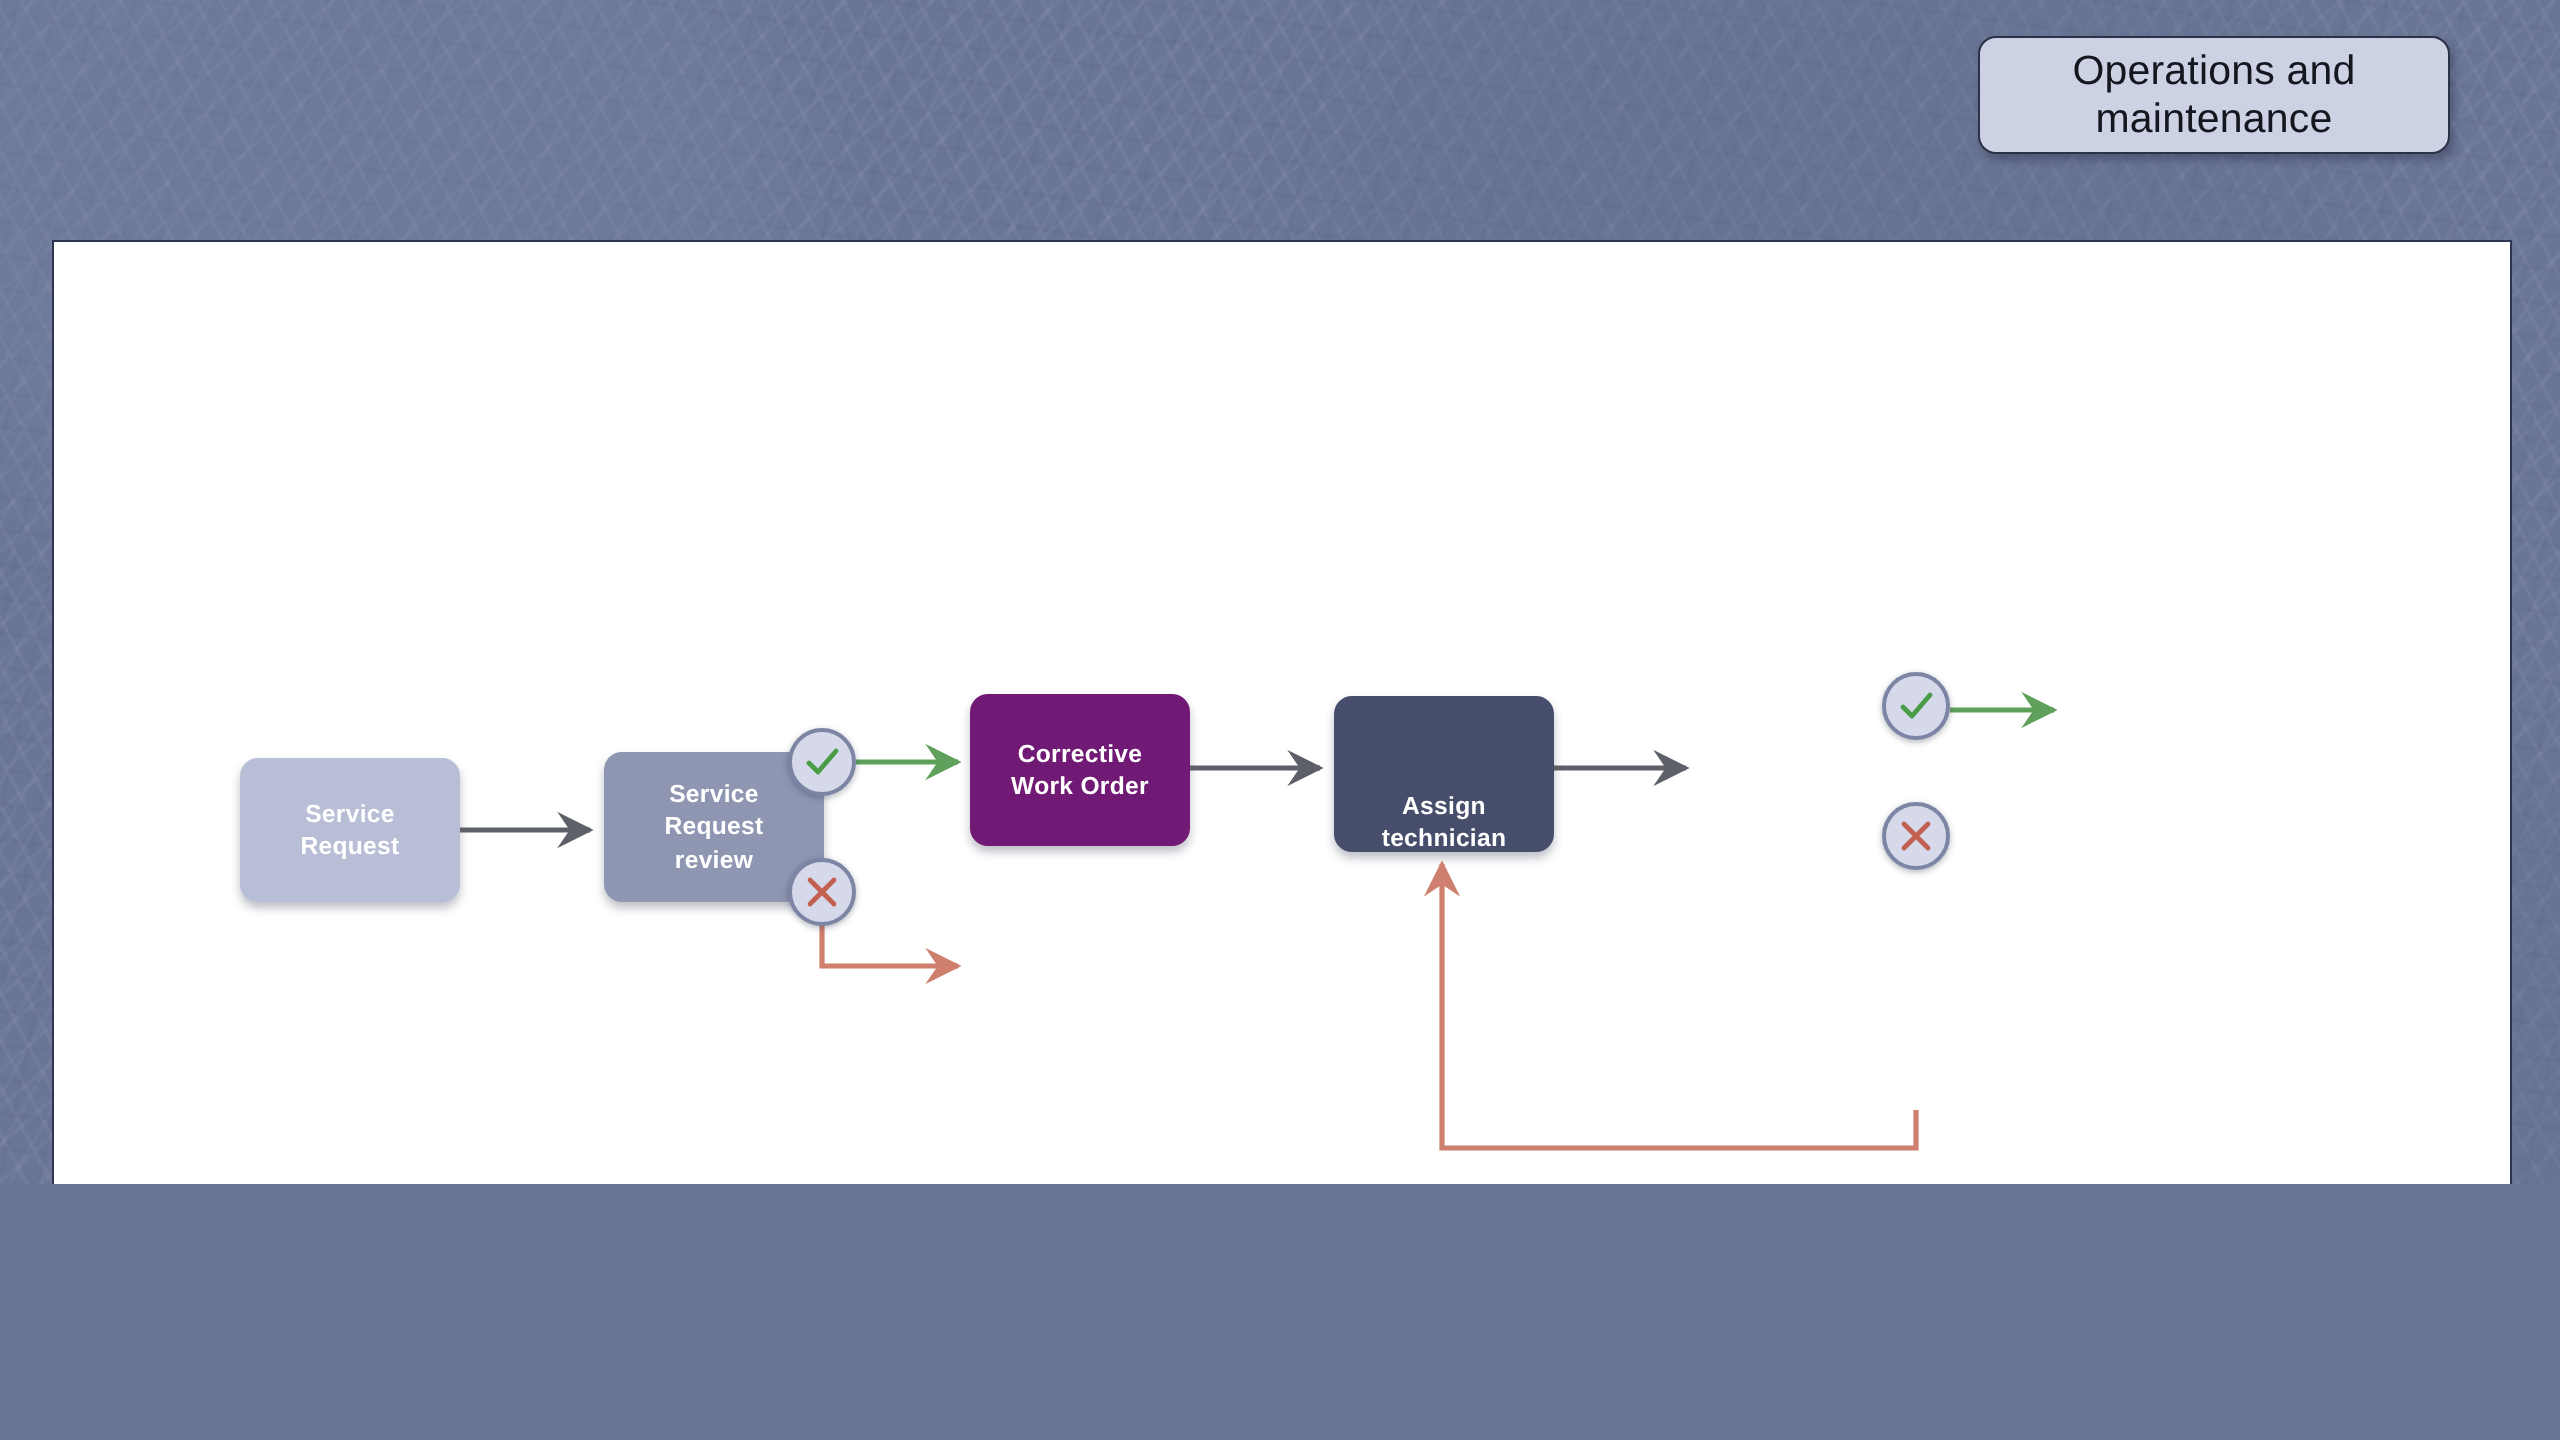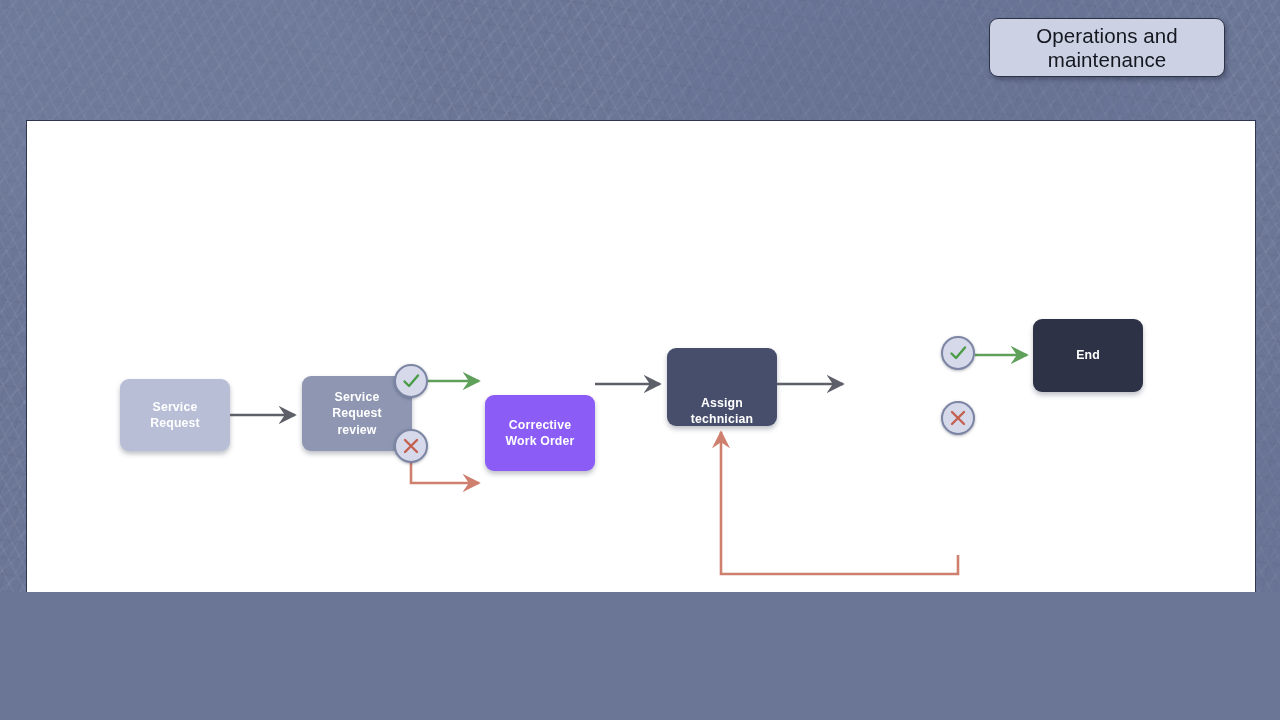--- a/index.html
+++ b/index.html
@@ -95,21 +95,21 @@
     color: #ffffff;
     font-size: 12.3px;
     line-height: 1.32;
     font-weight: 600;
     letter-spacing: 0.15px;
     padding: 2px 6px;
     box-shadow: 0 3px 5px rgba(40,46,70,0.30);
   }
   .node-light { background: #b7bed6; }
   .node-mid   { background: #8e96b2; }
-  .node-slate { background: #8b5cf6; margin-top: 48px; }
+  .node-slate { background: #701a75; }
   .node-dark  { background: #474e6b; }
   .node-navy  { background: #2d3246; }
 
   
   .badge {
     position: absolute;
     width: 34px;
     height: 34px;
     border-radius: 50%;
     background: #d6d9ea;
@@ -206,23 +206,20 @@
 Work Order</span>
     </div>
 
 
     <div class="node node-dark" style="left:640px; top:227px; width:110px; height:78px;">
       <span style="white-space:pre-line;margin-top:48px;">Assign
 technician</span>
     </div>
 
 
-    <div class="node node-navy" style="left:1006px; top:198px; width:110px; height:73px;">
-      <span style="white-space:pre-line;">End</span>
-    </div>
 
     <div class="badge" style="left:367px; top:243px;">
       <span>
         <svg width="20" height="20" viewBox="0 0 20 20">
           <path d="M 3.5 10.5 L 8 15 L 17 4.5" stroke="#4a9d46" stroke-width="2.4" fill="none" stroke-linecap="round" stroke-linejoin="round"></path>
         </svg>
       </span>
     </div>
 
     <div class="badge" style="left:367px; top:308px;">

